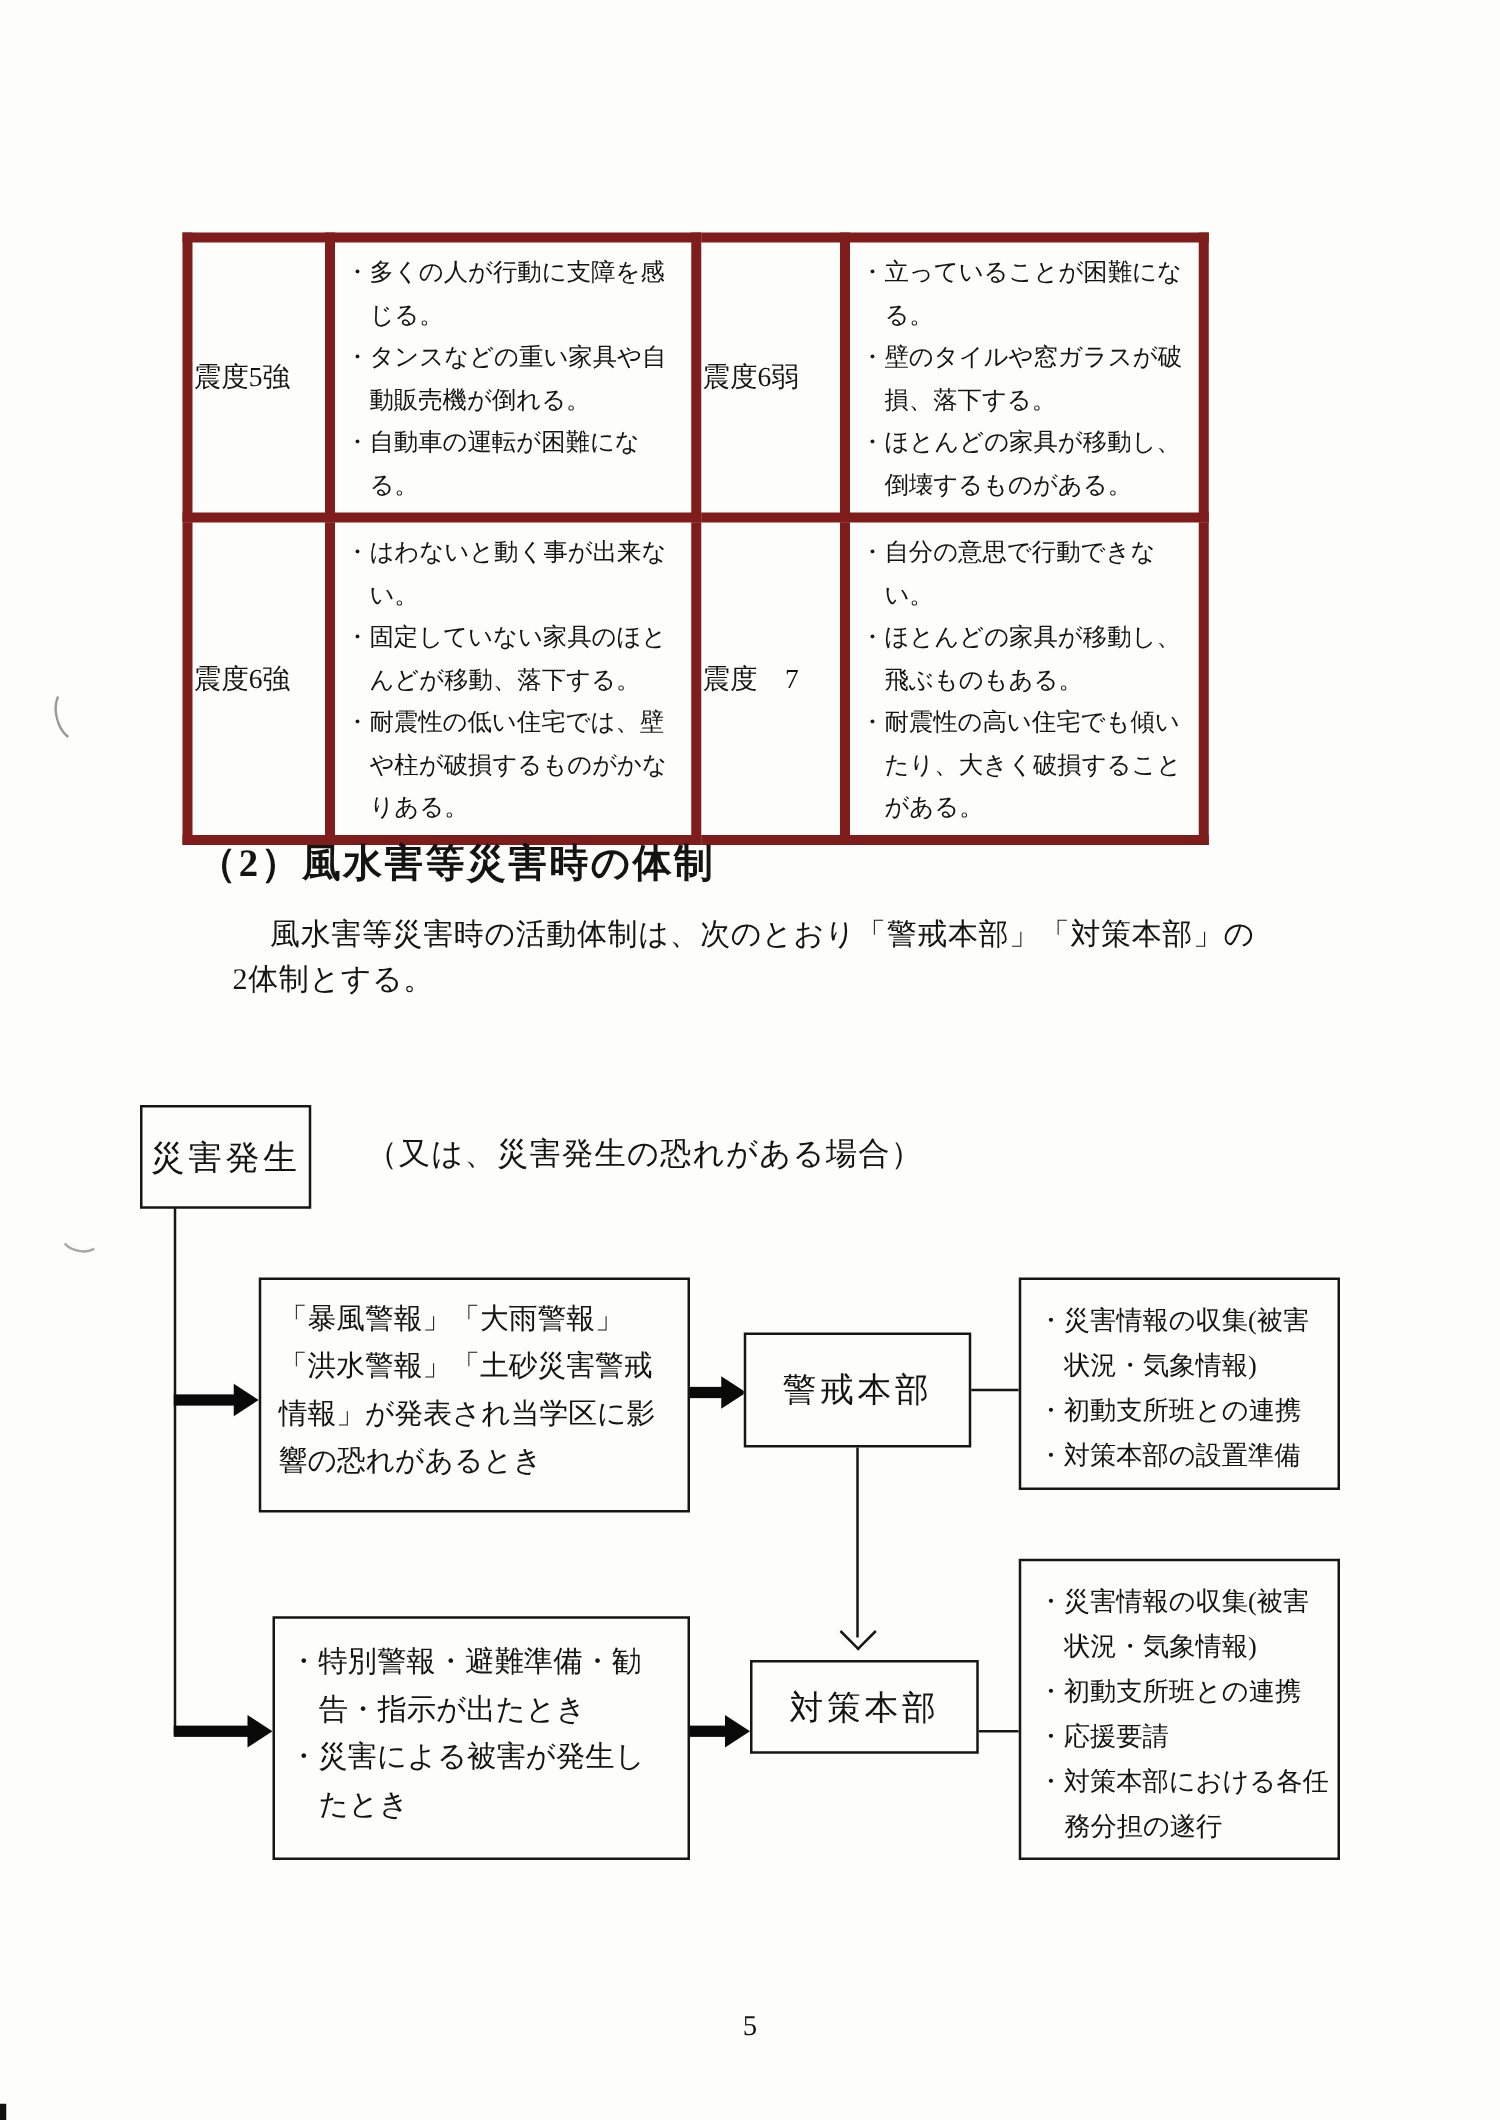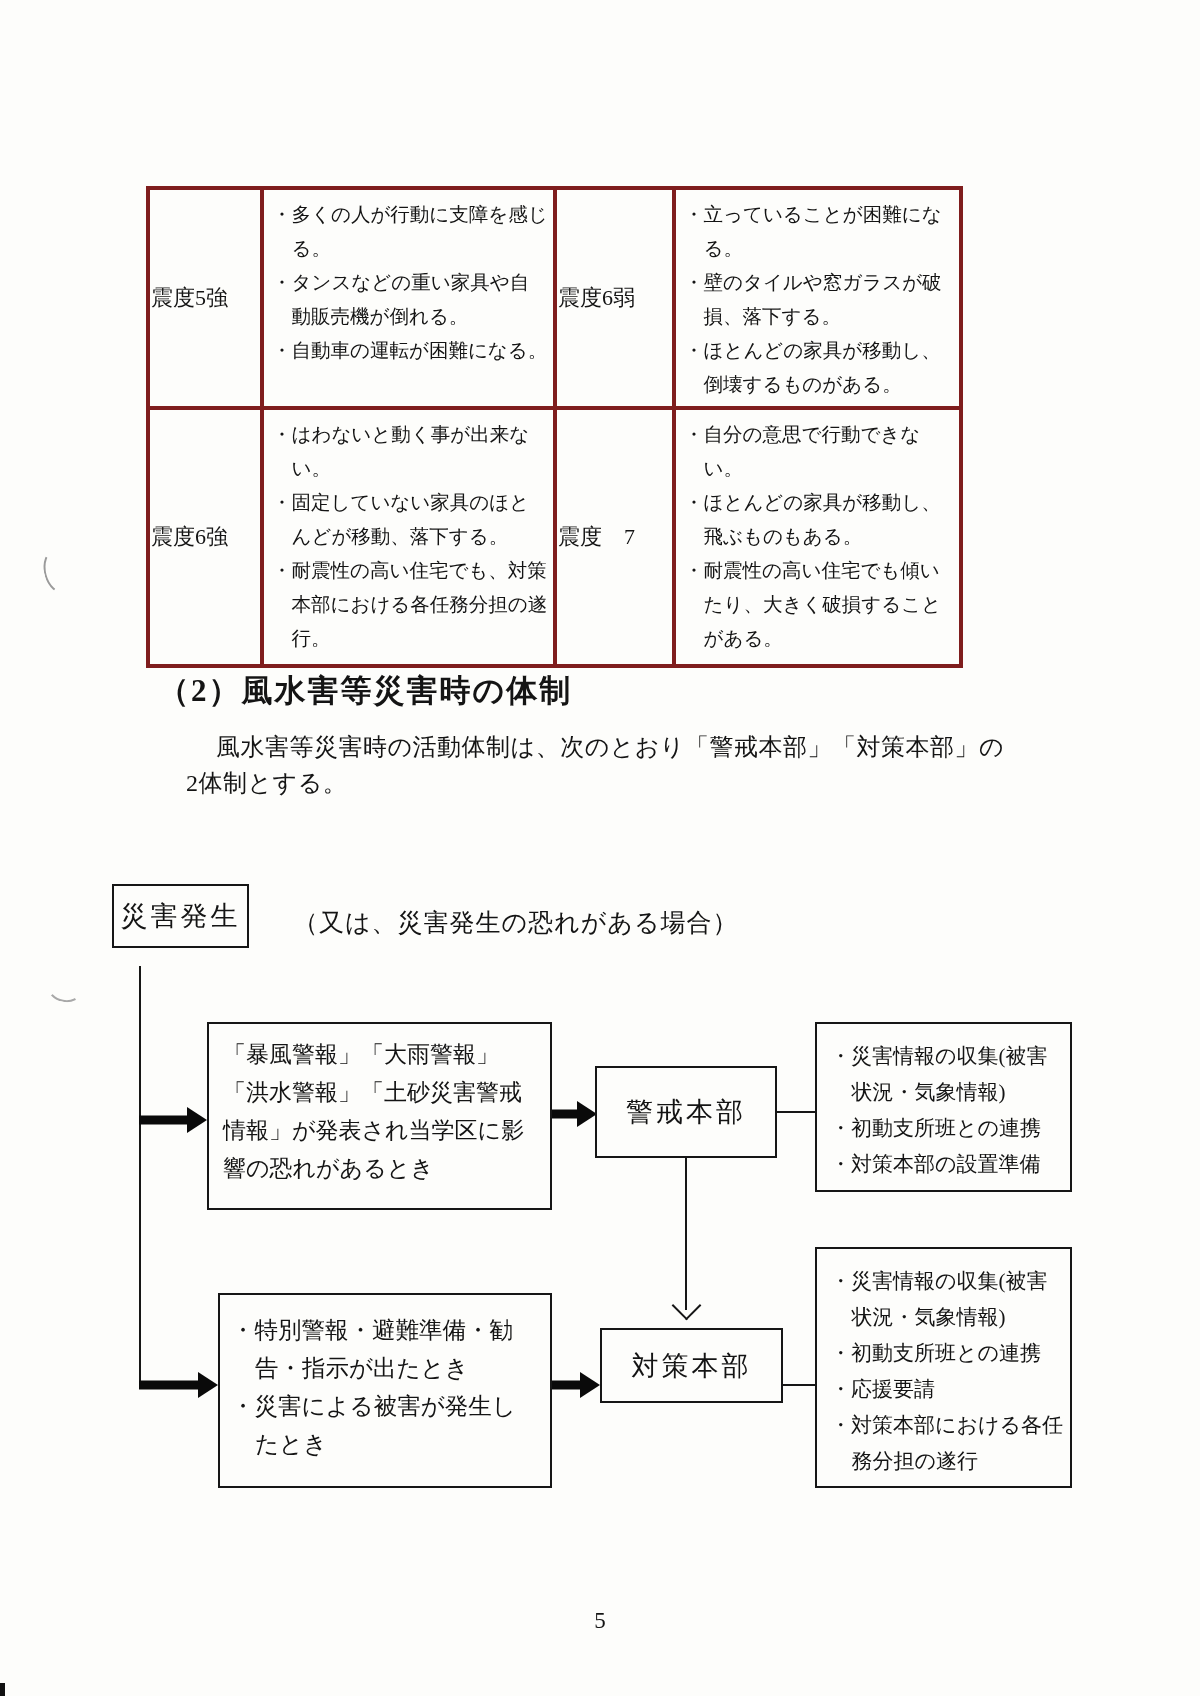--- a/index.html
+++ b/index.html
@@ -3,36 +3,36 @@
 <meta charset="utf-8">
 <style>
   html,body{margin:0;padding:0;background:#e8e8e8;}
   .page{
     position:relative;width:1200px;height:1696px;margin:0 auto;
     background:#fdfdfb;color:#141414;overflow:hidden;
     font-family:"Liberation Serif","DejaVu Serif",serif;
   }
   
   .tbl{position:absolute;left:146px;top:186px;border-collapse:collapse;table-layout:fixed;}
-  .tbl td{border:4px solid #7f1d1d;vertical-align:middle;}
+  .tbl td{border:8px solid #7f1d1d;vertical-align:middle;}
   .tbl td.label{font-size:22px;}
   .tbl td.desc{vertical-align:top;font-size:19.5px;line-height:34px;padding:8px 5px 4px 8px;}
   .tbl tr.r1{height:204px;}
   .tbl tr.r2{height:258px;}
   ul.blist{list-style:none;margin:0;padding:0;}
   ul.blist li{padding-left:1em;text-indent:-1em;}
   ul.blist li::before{content:"・";}
   
   .heading{position:absolute;left:158px;top:670px;font-size:31px;font-weight:bold;letter-spacing:2px;}
   .para-l1{position:absolute;left:216px;top:731px;font-size:24px;letter-spacing:0.5px;}
   .para-l2{position:absolute;left:186px;top:767px;font-size:24px;letter-spacing:0.5px;}
   
   .fbox{position:absolute;border:2.5px solid #161616;background:#fdfdfb;box-sizing:border-box;}
   .cbox{display:flex;align-items:center;justify-content:center;letter-spacing:3px;font-size:27px;}
-  .start-box{left:112px;top:884px;width:137px;height:64px;}
+  .start-box{left:112px;top:884px;width:137px;height:83px;}
   .start-note{position:absolute;left:293px;top:906px;font-size:25px;letter-spacing:1px;}
   .trigger1{left:207px;top:1022px;width:345px;height:188px;font-size:23px;line-height:38px;padding:12px 24px 0 14px;}
   .hq-watch{left:595px;top:1066px;width:182px;height:92px;}
   .tasks1{left:815px;top:1022px;width:257px;height:170px;font-size:21px;line-height:36px;padding:14px 6px 0 13px;}
   .trigger2{left:218px;top:1293px;width:334px;height:195px;font-size:23.5px;line-height:38px;padding:16px 20px 0 11px;}
   .hq-resp{left:600px;top:1328px;width:183px;height:75px;}
   .tasks2{left:815px;top:1247px;width:257px;height:241px;font-size:21px;line-height:36px;padding:14px 6px 0 13px;}
   .fbox ul.blist li{padding-left:1.02em;text-indent:-1.02em;}
   
   .vline{position:absolute;left:139px;top:966px;width:2px;height:422px;background:#161616;}
@@ -91,21 +91,21 @@
             <li>ほとんどの家具が移動し、倒壊するものがある。</li>
           </ul>
         </td>
       </tr>
       <tr class="r2">
         <td class="label">震度6強</td>
         <td class="desc">
           <ul class="blist">
             <li>はわないと動く事が出来ない。</li>
             <li>固定していない家具のほとんどが移動、落下する。</li>
-            <li>耐震性の高い住宅でも、対策本部における各任務分担の遂行。</li>
+            <li>耐震性の低い住宅では、壁や柱が破損するものがかなりある。</li>
           </ul>
         </td>
         <td class="label">震度　7</td>
         <td class="desc">
           <ul class="blist">
             <li>自分の意思で行動できない。</li>
             <li>ほとんどの家具が移動し、飛ぶものもある。</li>
             <li>耐震性の高い住宅でも傾いたり、大きく破損することがある。</li>
           </ul>
         </td>

